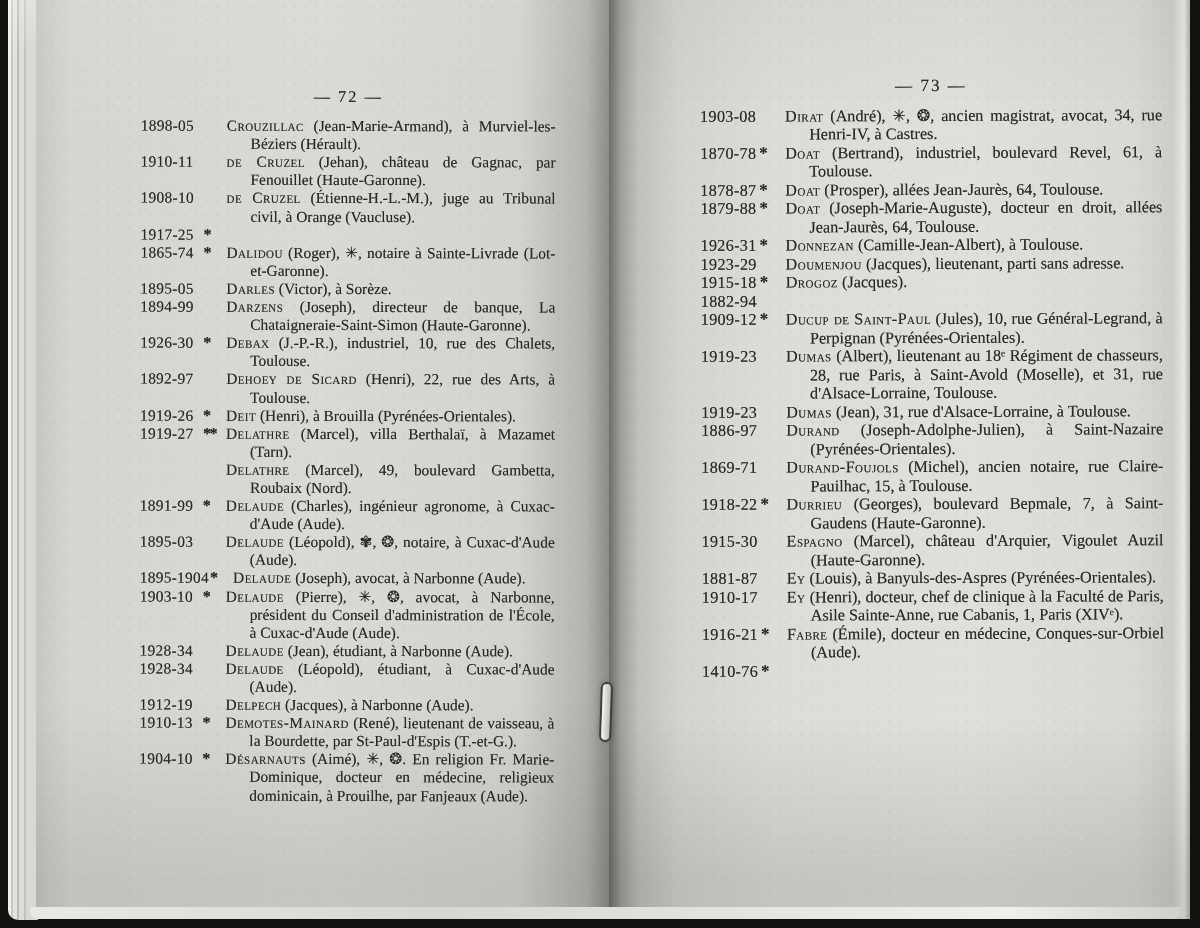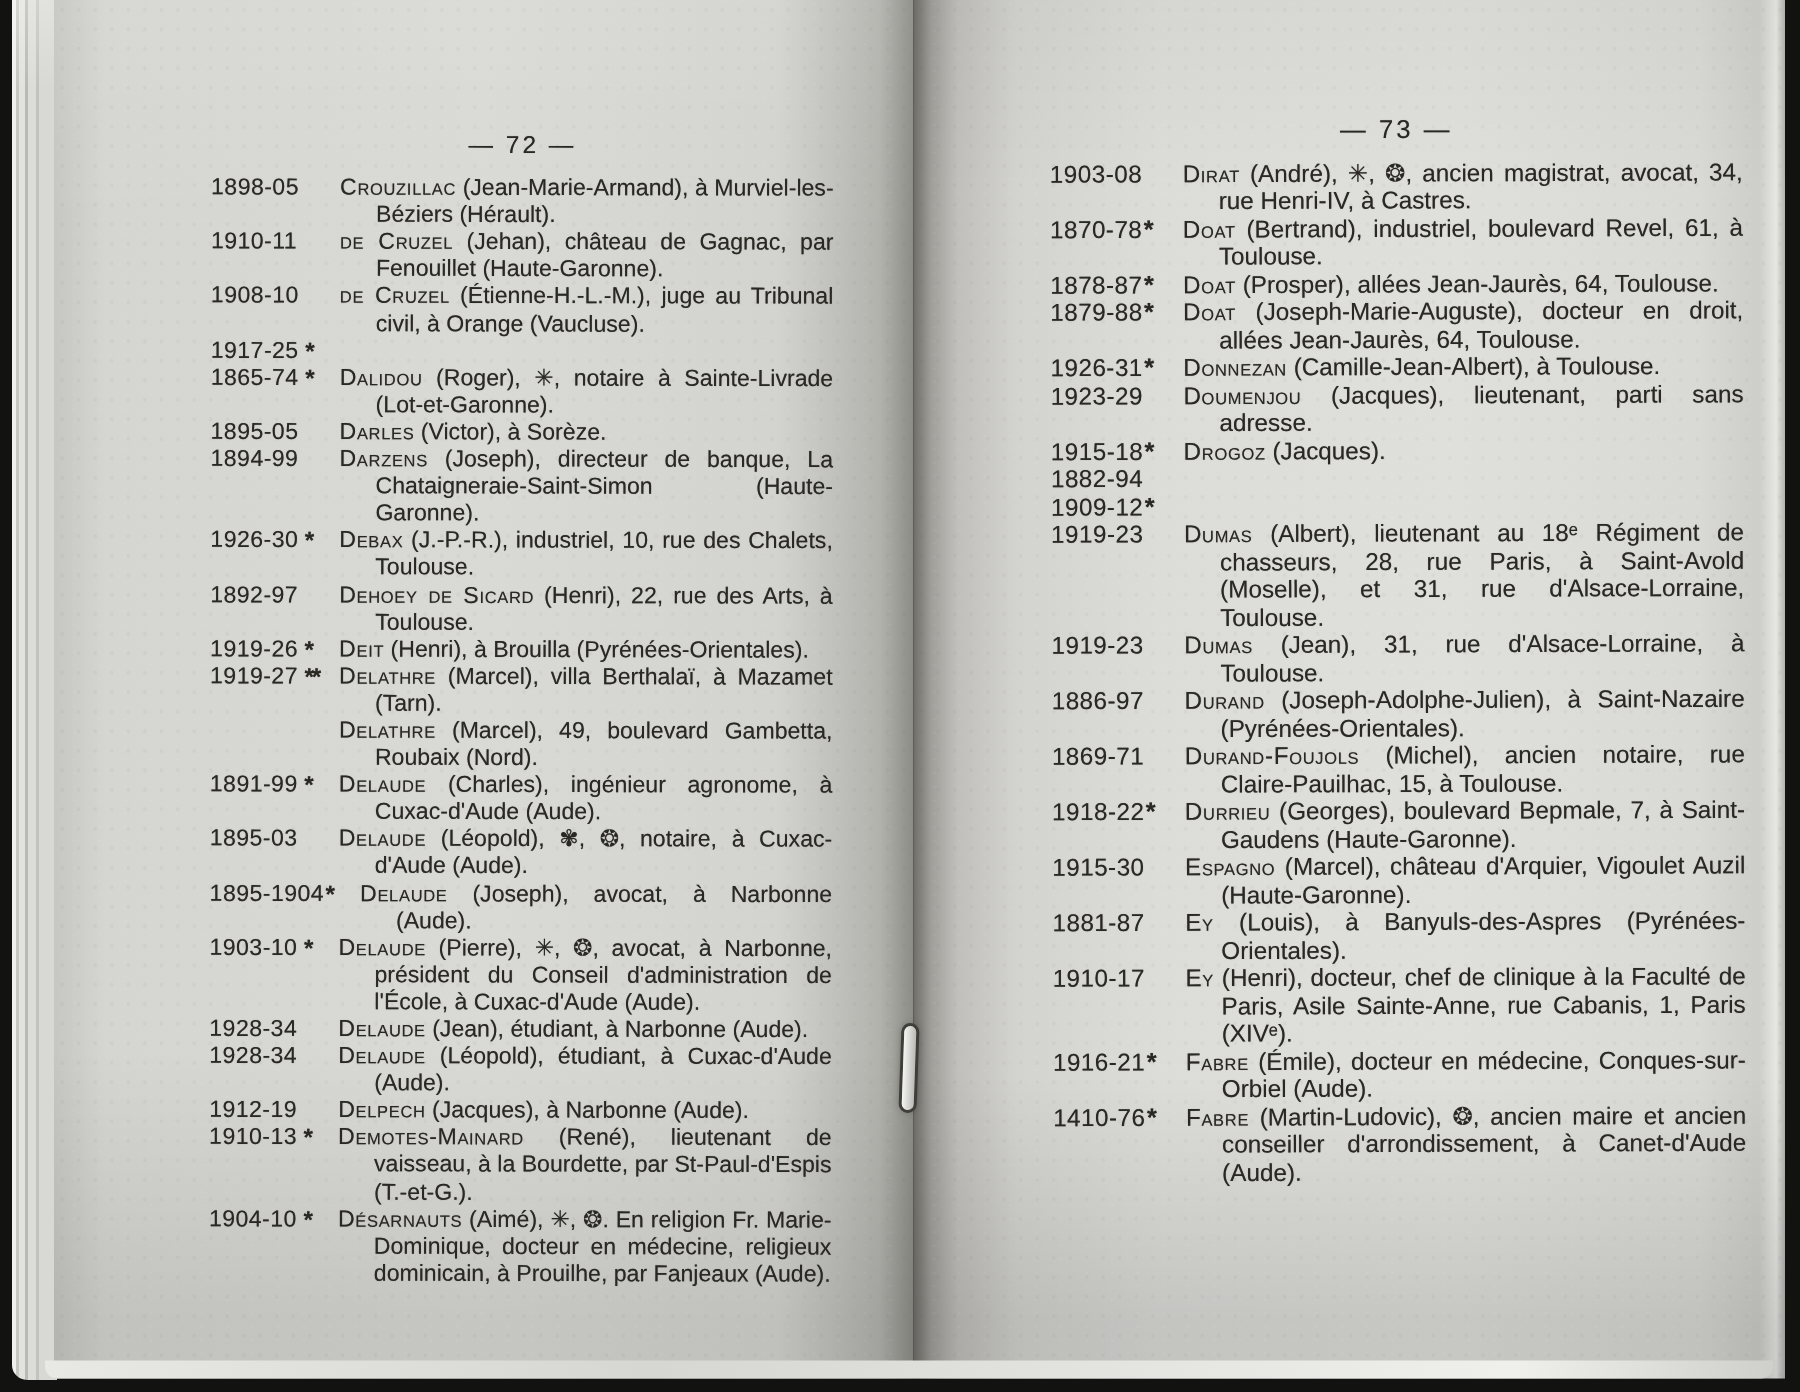--- a/index.html
+++ b/index.html
@@ -1,19 +1,19 @@
 <!DOCTYPE html>
 <html lang="fr"><head>
 <meta charset="utf-8">
 <style>
   html,body{margin:0;padding:0;background:#000;}
   .scan{
     position:relative;width:1200px;height:928px;overflow:hidden;
     background:#121210;
-    font-family:Liberation Sans, sans-serif;
+    font-family:Liberation Serif, serif;
   }
   
   .edge-stack{
     position:absolute;left:8px;top:0;width:30px;height:920px;
     background:
       linear-gradient(to bottom, rgba(255,255,255,.25), rgba(255,255,255,0) 60px),
       repeating-linear-gradient(90deg,#f0f0ee 0 3px,#c6c6c2 3px 5px,#e2e2df 5px 9px,#b9b9b5 9px 11px,#dcdcd8 11px 16px,#c2c2be 16px 18px,#d8d8d4 18px 30px);
     border-bottom-left-radius:10px;
   }
   .paper{position:absolute;top:0;height:919px;}
@@ -246,20 +246,21 @@
   </div>
 
   <div class="entry">
     <span class="years">1882-94</span>
     <span class="mark"></span>
   </div>
 
   <div class="entry">
     <span class="years">1909-12</span>
     <span class="mark">*</span>
+    <span class="body"><span class="surname">Ducup de Saint-Paul</span><span class="rest"> (Jules), 10, rue Général-Legrand, à Perpignan (Pyrénées-Orientales).</span></span>
   </div>
 
   <div class="entry">
     <span class="years">1919-23</span>
     <span class="mark"></span>
     <span class="body"><span class="surname">Dumas</span><span class="rest"> (Albert), lieutenant au 18ᵉ Régiment de chasseurs, 28, rue Paris, à Saint-Avold (Moselle), et 31, rue d'Alsace-Lorraine, Toulouse.</span></span>
   </div>
 
   <div class="entry">
     <span class="years">1919-23</span>
@@ -305,17 +306,16 @@
 
   <div class="entry">
     <span class="years">1916-21</span>
     <span class="mark">*</span>
     <span class="body"><span class="surname">Fabre</span><span class="rest"> (Émile), docteur en médecine, Conques-sur-Orbiel (Aude).</span></span>
   </div>
 
   <div class="entry">
     <span class="years">1410-76</span>
     <span class="mark">*</span>
-    <span class="body"><span class="surname">Fabre</span><span class="rest"> (Martin-Ludovic), ❂, ancien maire et ancien conseiller d'arrondissement, à Canet-d'Aude (Aude).</span></span>
   </div>
 </div>
   </div>
 </div>
 
 </body></html>

